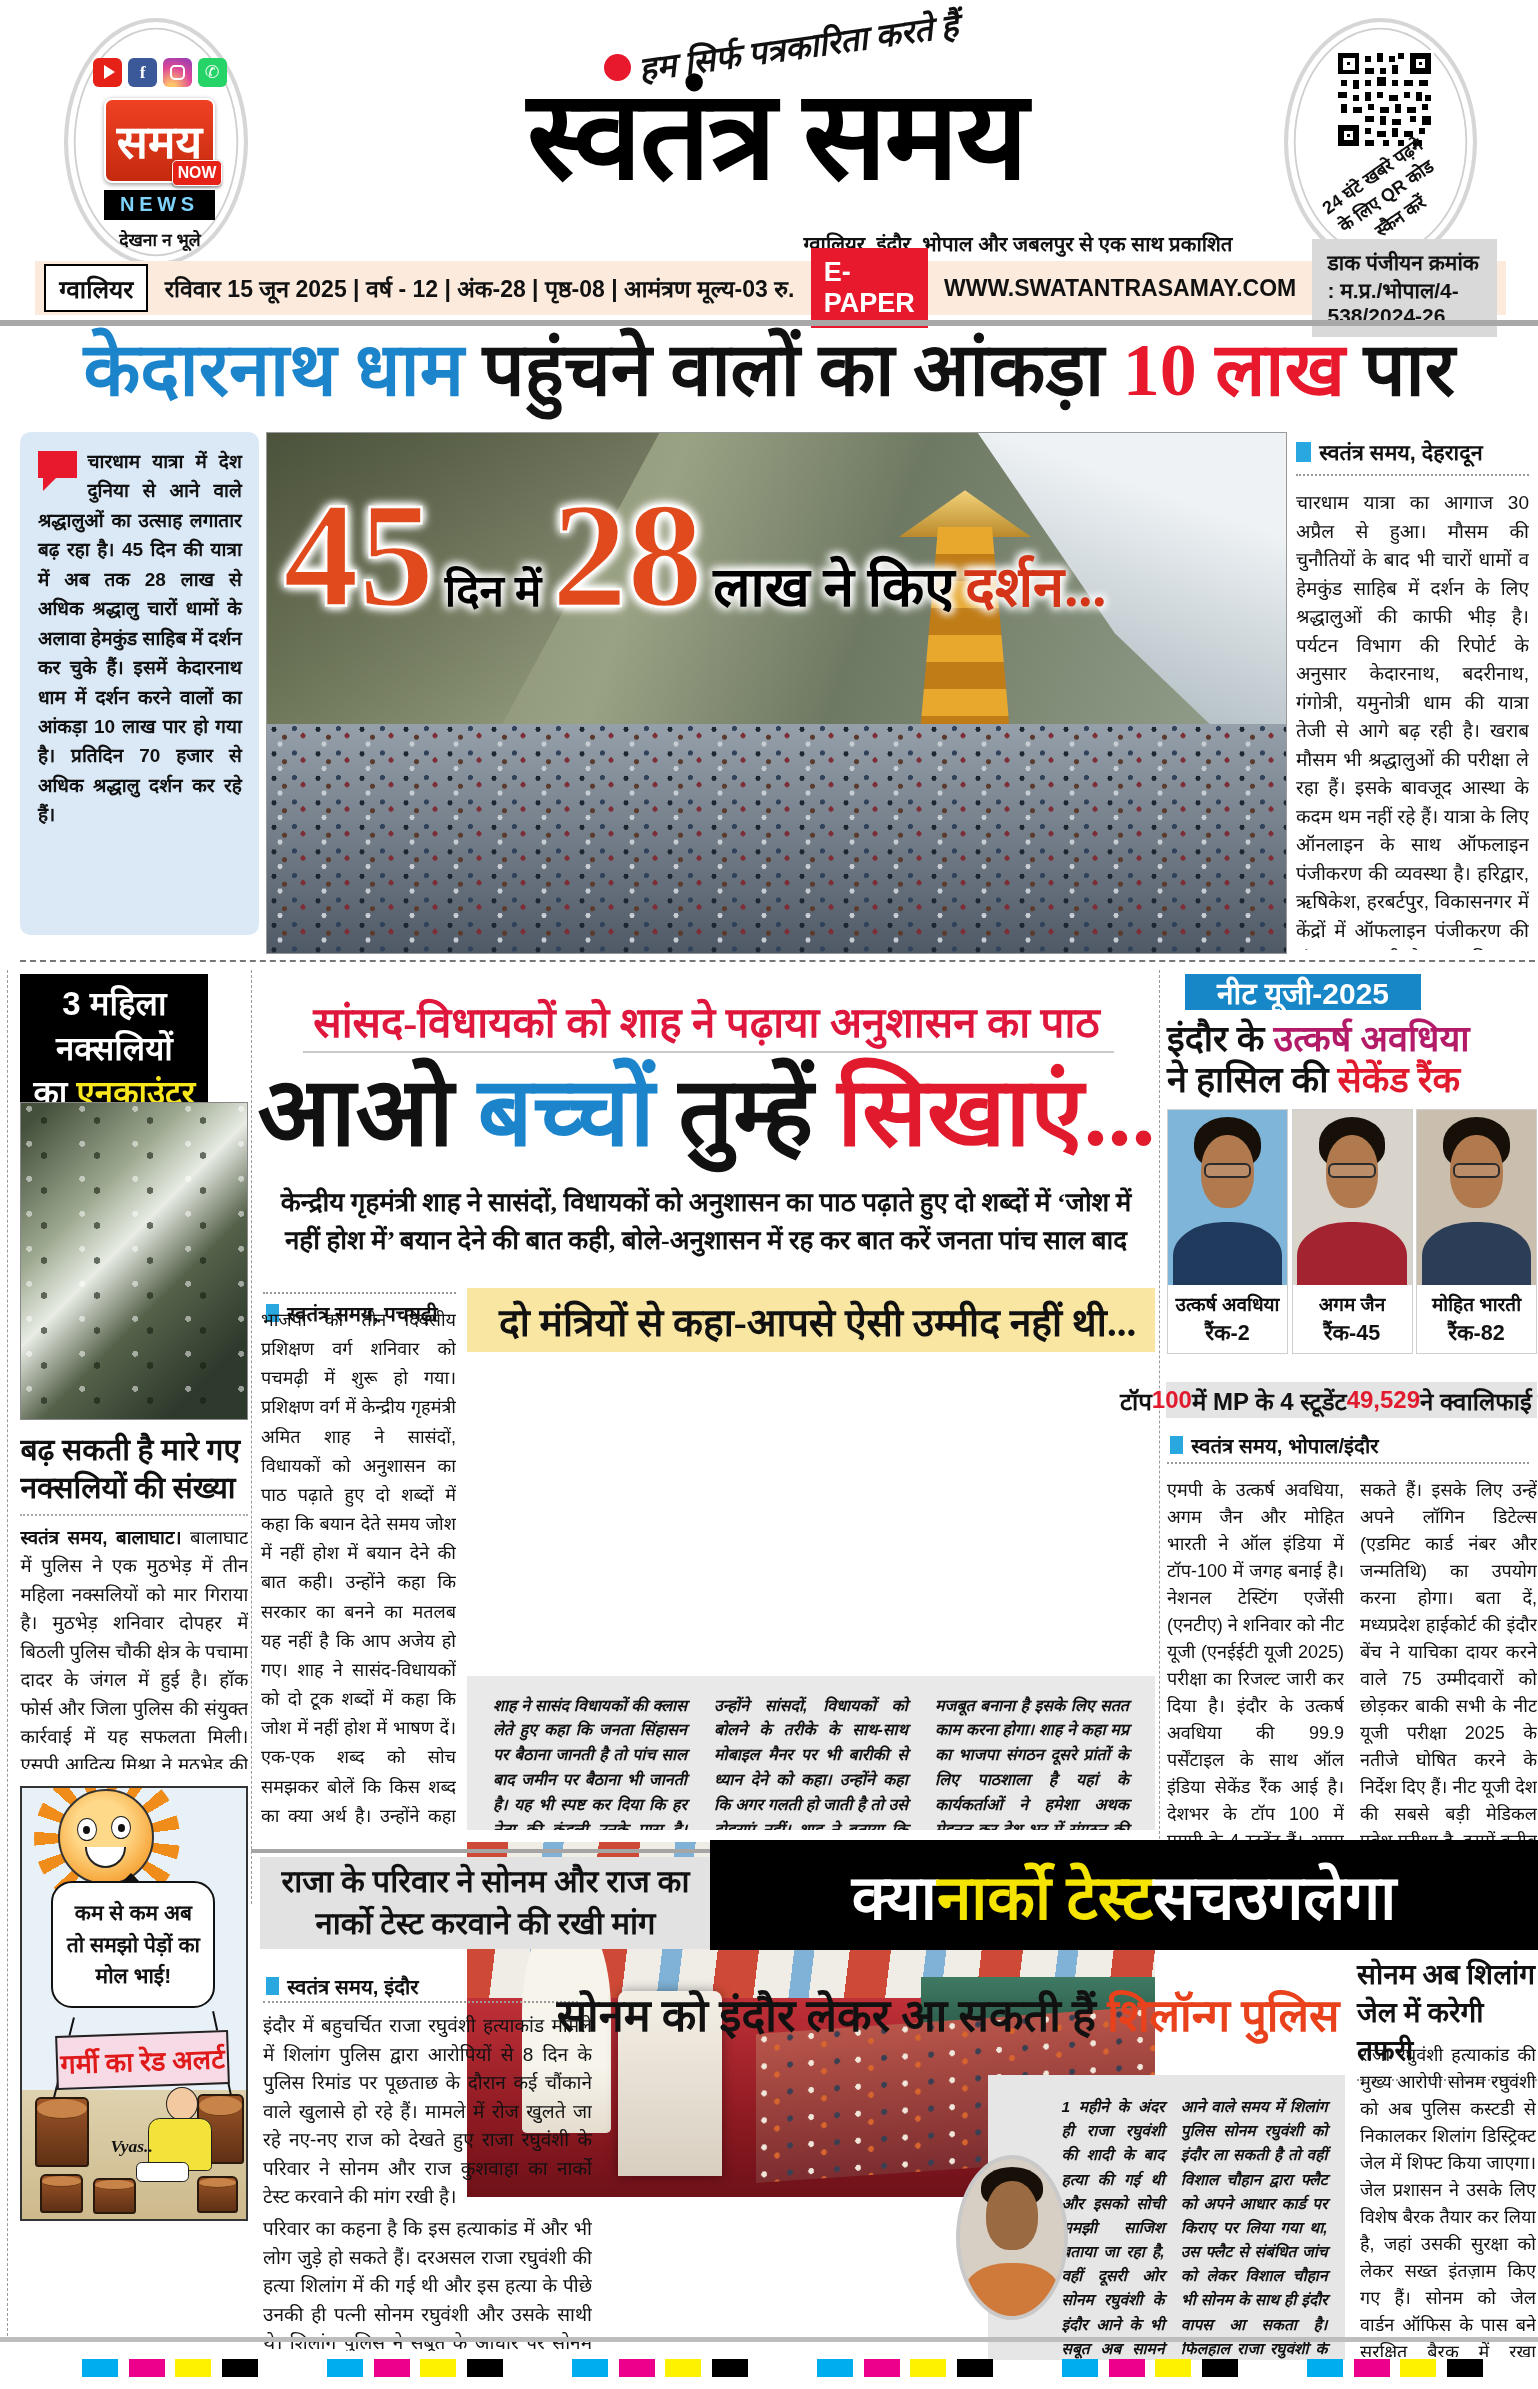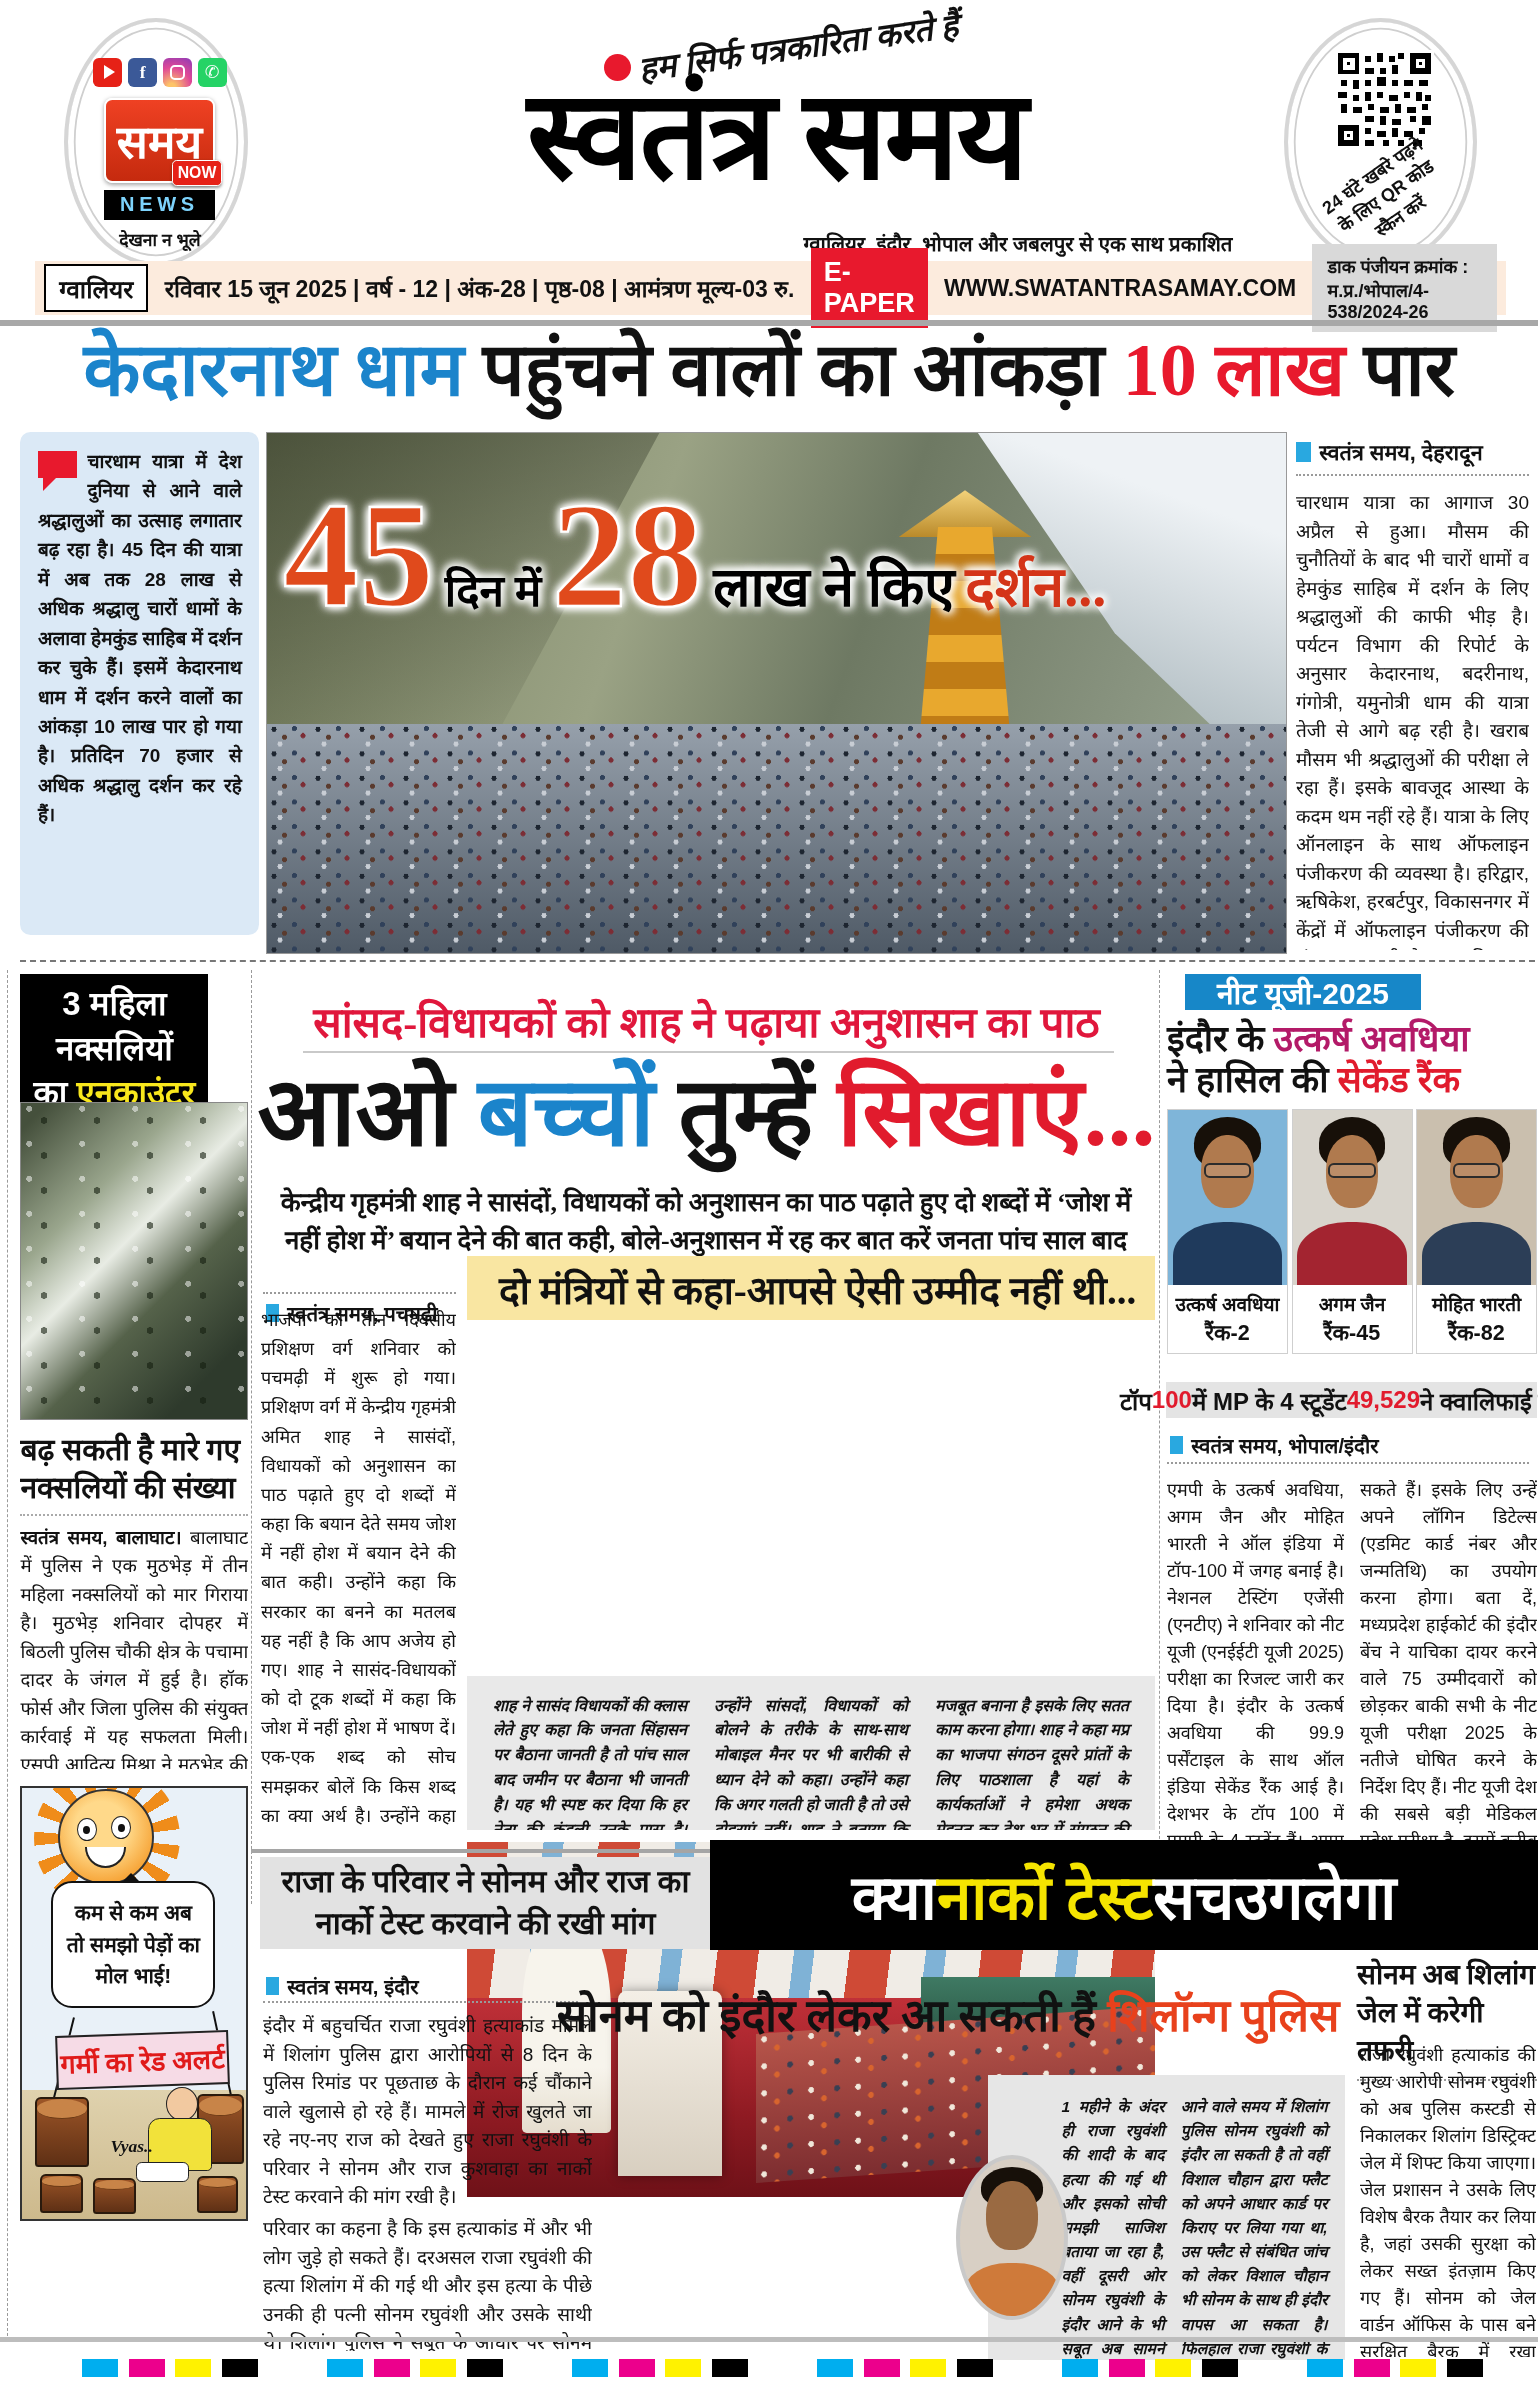--- a/index.html
+++ b/index.html
@@ -34,21 +34,21 @@
   .subtitle{font-weight:900;font-size:20.4px;text-align:center;}
 
   .qr-cap{font-weight:900;font-size:18px;text-align:center;transform:rotate(-35deg);line-height:1.35;}
 
   
   #infobar{background:#fcebdd;display:flex;align-items:center;gap:16.3px;padding:0 9.3px;}
   .edition-box{background:#fff;border:2.3px solid #000;font-weight:900;font-size:24.5px;padding:5.8px 13px;}
   .meta-txt{font-weight:900;font-size:23px;white-space:nowrap;}
   .epaper{background:#e8192d;color:#fff;font-weight:900;font-size:27px;padding:9.3px 13px;}
   .website{font-weight:900;font-size:23px;}
-  .postal{background:#d9d9d9;font-weight:900;font-size:18px;padding:9.3px 15px;margin-left:auto;}
+  .postal{background:#d9d9d9;font-weight:900;font-size:21px;padding:9.3px 15px;margin-left:auto;}
 
   
   .lead-head{font-family:var(--serif);font-weight:900;font-size:74px;text-align:center;line-height:1.1;white-space:nowrap;}
   .quotebox{background:#dbe9f6;border-radius:10.5px;padding:15px 17.5px;font-weight:bold;font-size:19px;line-height:1.55;}
   .quote-icon{width:39px;height:27px;background:#e8192d;position:relative;float:left;margin:3.5px 10.5px 3.5px 0;}
   .quote-icon:after{content:"";position:absolute;left:4.7px;bottom:-13px;border:7px solid transparent;border-top-color:#e8192d;border-left-color:#e8192d;}
   .byline-row{display:flex;align-items:center;gap:8.2px;font-weight:900;font-size:21.6px;}
   .byl-sq{width:15px;height:20px;background:#29a8e0;}
   .dotrule{border-top:2.3px dotted #9a9a9a;}
   .bodytxt{font-size:19px;line-height:1.5;}
@@ -104,21 +104,21 @@
   .cart-man-head{position:absolute;width:31.5px;height:34px;background:#f2c9a0;border:1.8px solid #222;border-radius:50%;}
   .cart-man-body{position:absolute;width:64px;height:53px;background:#f2e23a;border:1.8px solid #222;border-radius:11.7px 11.7px 4.7px 4.7px;}
   .cart-man-leg{position:absolute;width:53px;height:20px;background:#fff;border:1.8px solid #222;border-radius:5.8px;}
   .sig{position:absolute;font-family:var(--serif);font-style:italic;font-weight:bold;font-size:17.5px;}
 
   
   .kicker{color:#e0173c;font-family:var(--serif);font-weight:900;font-size:42px;text-align:center;white-space:nowrap;}
   .shah-head{font-family:var(--serif);font-weight:900;font-size:96px;text-align:center;line-height:1.15;white-space:nowrap;}
   .deck{font-family:var(--serif);font-weight:900;font-size:26px;text-align:center;line-height:1.45;}
   .minicol{font-size:18px;line-height:1.62;}
-  .yellow-band{background:#f9e6a2;display:flex;align-items:center;padding-left:32px;font-family:var(--serif);font-weight:900;font-size:39px;white-space:nowrap;}
+  .yellow-band{background:#f9e6a2;display:flex;align-items:center;padding-left:32px;font-family:var(--serif);font-weight:900;font-size:39px;white-space:nowrap;margin-top:32px;}
   .shah-photo{position:relative;overflow:hidden;background:#7e1620;}
   .tent{position:absolute;left:0;top:0;width:100%;height:46%;background:repeating-linear-gradient(97deg,#cf4a36 0 41px,#f0ece6 41px 76px,#7fb2d6 76px 96px,#f0ece6 96px 131px);}
   .stage{position:absolute;left:0;bottom:0;width:100%;height:56%;background:linear-gradient(#c03038 0%,#8e1a22 60%,#6e1118 100%);}
   .podium{position:absolute;left:22%;bottom:6%;width:15%;height:52%;background:linear-gradient(#f4efe6,#d8cfc0);border-radius:8.2px 8.2px 0 0;box-shadow:0 0 11.7px rgba(0,0,0,.4);}
   .shah-fig{position:absolute;left:8%;bottom:18%;width:13%;height:62%;background:linear-gradient(#f7f4ec 70%,#e5ddce);border-radius:45% 45% 4.7px 4.7px;}
   .shah-head-c{position:absolute;left:11.5%;top:16%;width:6%;height:12%;background:#caa184;border-radius:50%;box-shadow:0 -5.8px 0 2.3px #8d8d8d;}
   .crowd2{position:absolute;right:0;bottom:8%;width:58%;height:42%;
     background:
       radial-gradient(circle 4.7px at 8.2px 5.8px,#f0e7da 60%,transparent 66%),
       radial-gradient(circle 4.7px at 21px 15px,#d8642e 60%,transparent 66%),

